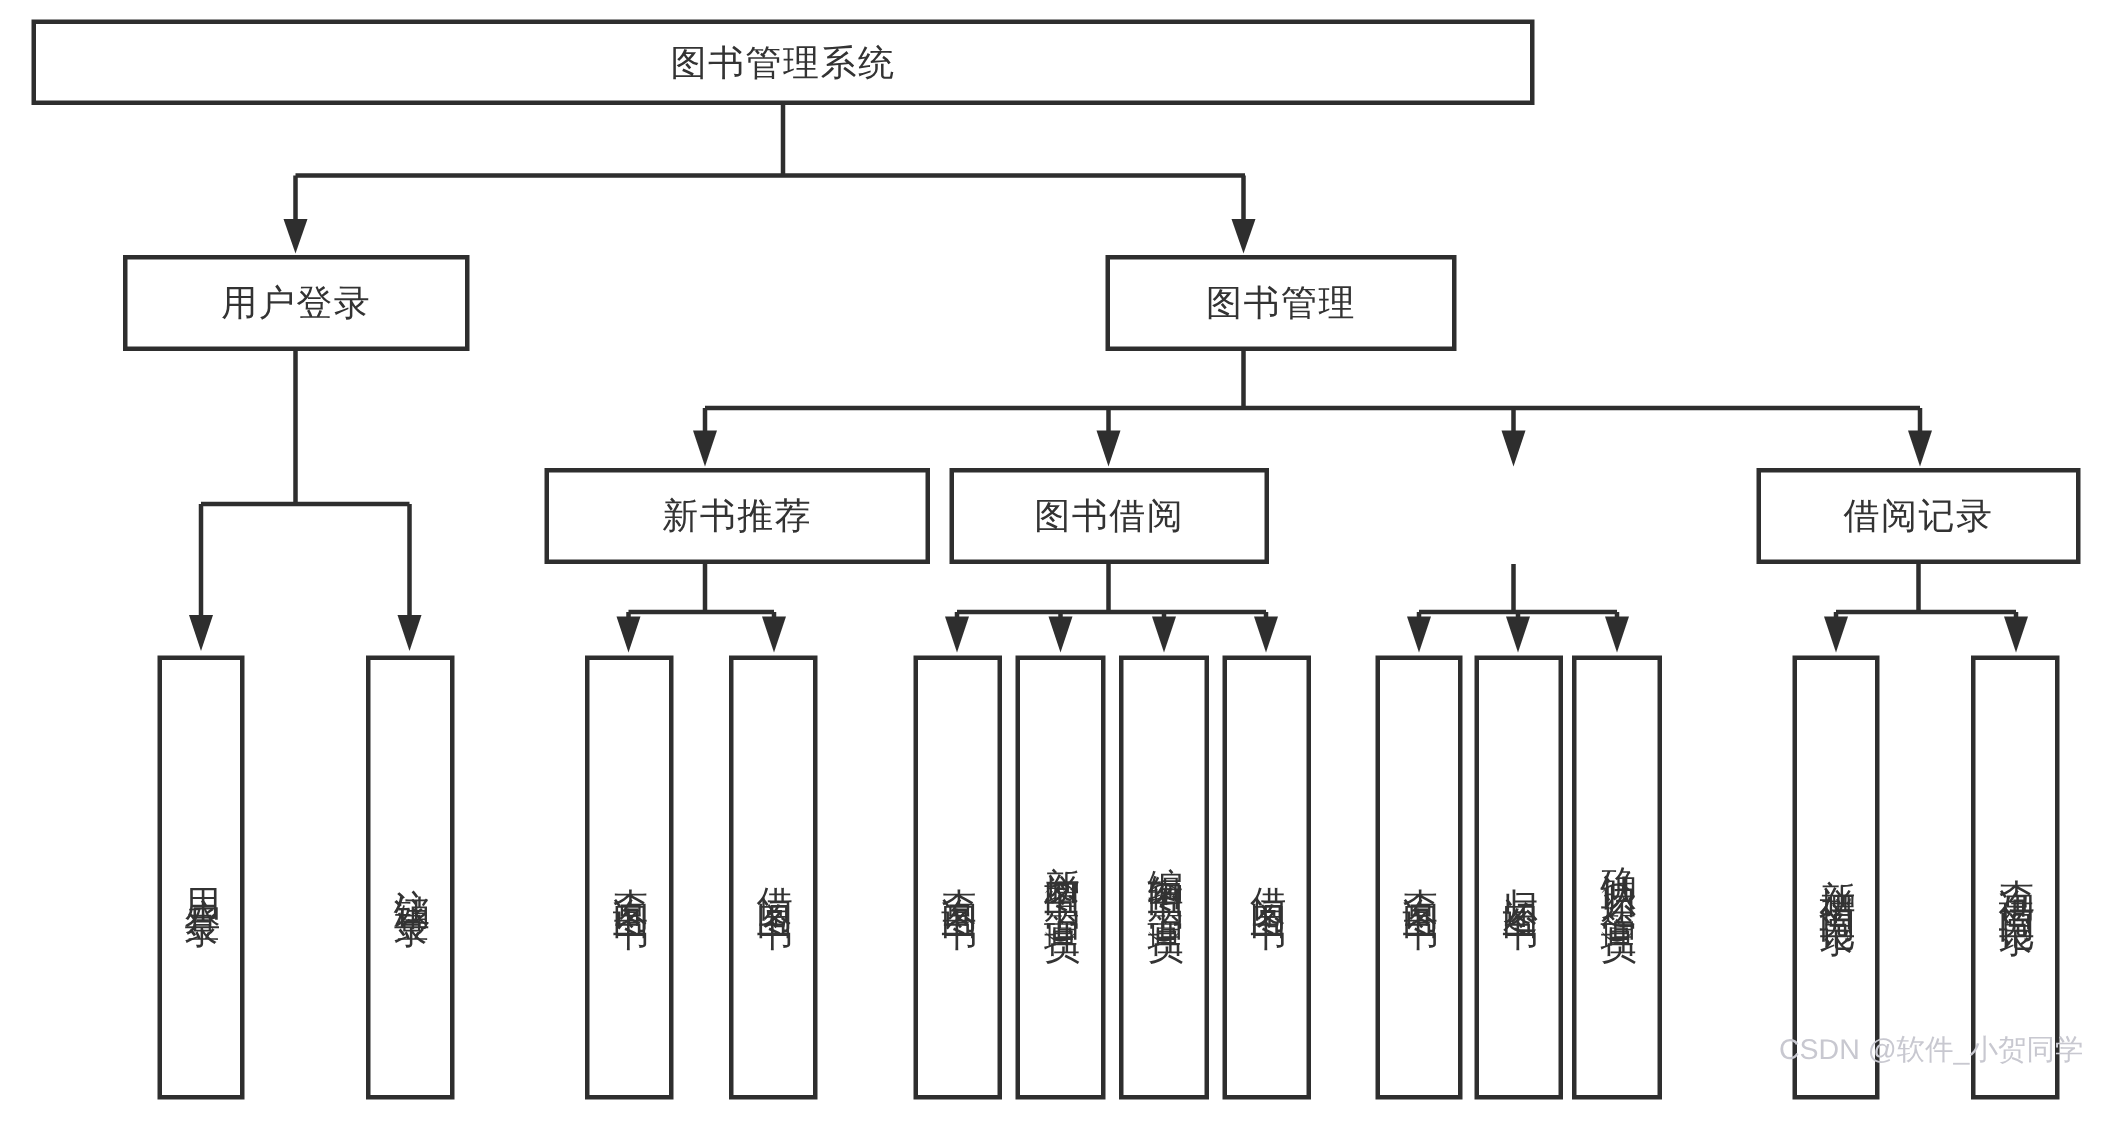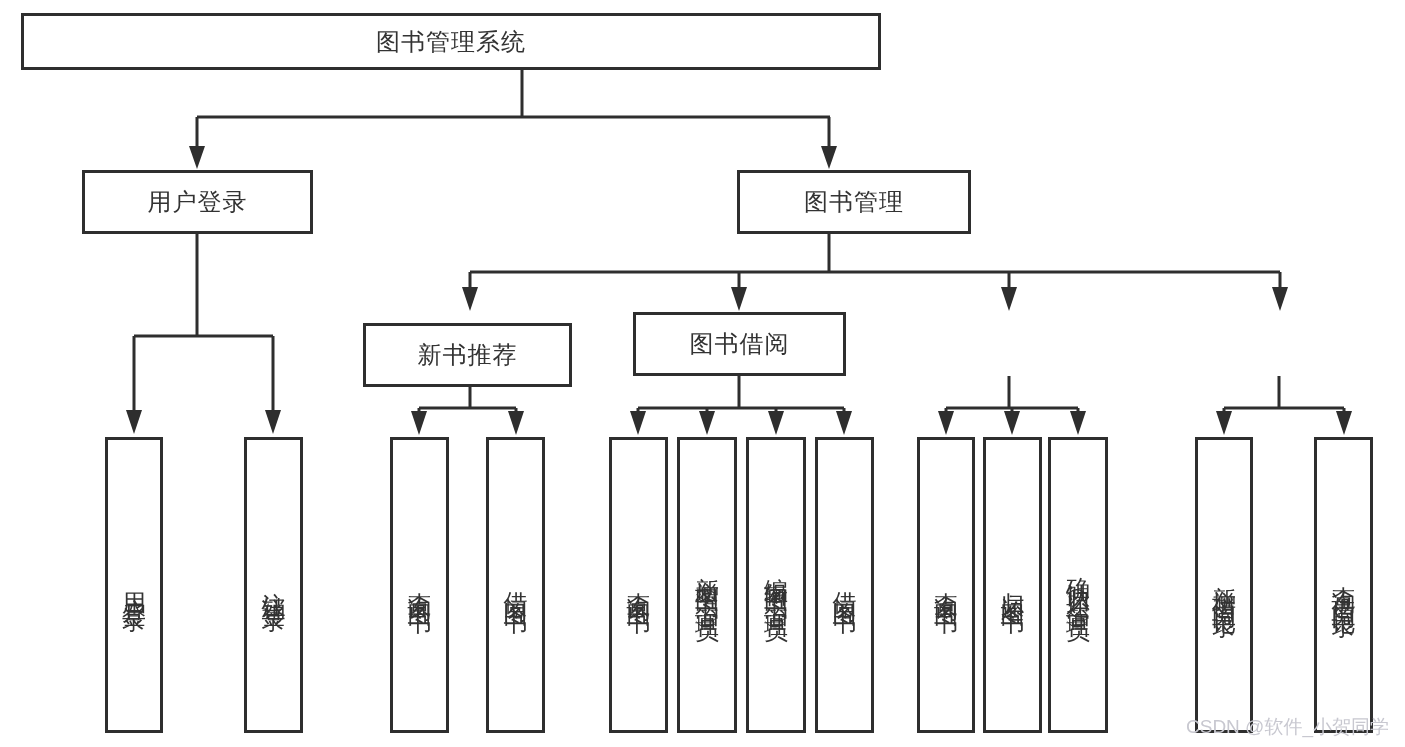--- a/index.html
+++ b/index.html
@@ -48,21 +48,21 @@
     writing-mode: vertical-rl;
     text-orientation: mixed;
     font-size: 24px;
     letter-spacing: 6px;
     line-height: 1;
     white-space: nowrap;
   }
   .watermark {
     position: absolute;
     left: 1186px;
-    top: 716px;
+    top: 690px;
     width: 219px;
     font-size: 19px;
     line-height: 22px;
     color: #c8c8d0;
     z-index: 3;
     white-space: nowrap;
   }
 </style>
 </head>
 <body>
@@ -102,27 +102,28 @@
       <path d="M768 411 L784 411 L776 435 Z"></path>
       <path d="M836 411 L852 411 L844 435 Z"></path>
       <path d="M938 411 L954 411 L946 435 Z"></path>
       <path d="M1004 411 L1020 411 L1012 435 Z"></path>
       <path d="M1070 411 L1086 411 L1078 435 Z"></path>
       <path d="M1216 411 L1232 411 L1224 435 Z"></path>
       <path d="M1336 411 L1352 411 L1344 435 Z"></path>
     </g>
   </svg>
 
-  <div class="box" style="left:21px;top:13px;width:860px;height:57px">图书管理系统</div>
+  <div class="box" style="left:21px;top:13px;width:1002px;height:57px">图书管理系统</div>
 
   <div class="box" style="left:82px;top:170px;width:231px;height:64px">用户登录</div>
   <div class="box" style="left:737px;top:170px;width:234px;height:64px">图书管理</div>
 
-  <div class="box" style="left:363px;top:323px;width:209px;height:64px">新书推荐</div>
+  <div class="box" style="left:363px;top:312px;width:257px;height:64px">新书推荐</div>
   <div class="box" style="left:633px;top:312px;width:213px;height:64px">图书借阅</div>
+  <div class="box" style="left:1171px;top:312px;width:216px;height:64px">借阅记录</div>
 
   <div class="vbox" style="left:105px;width:58px">
     <span>用户登录</span>
   </div>
   <div class="vbox" style="left:244px;width:59px">
     <span>注销登录</span>
   </div>
 
   <div class="vbox" style="left:390px;width:59px">
     <span>查询图书</span>

